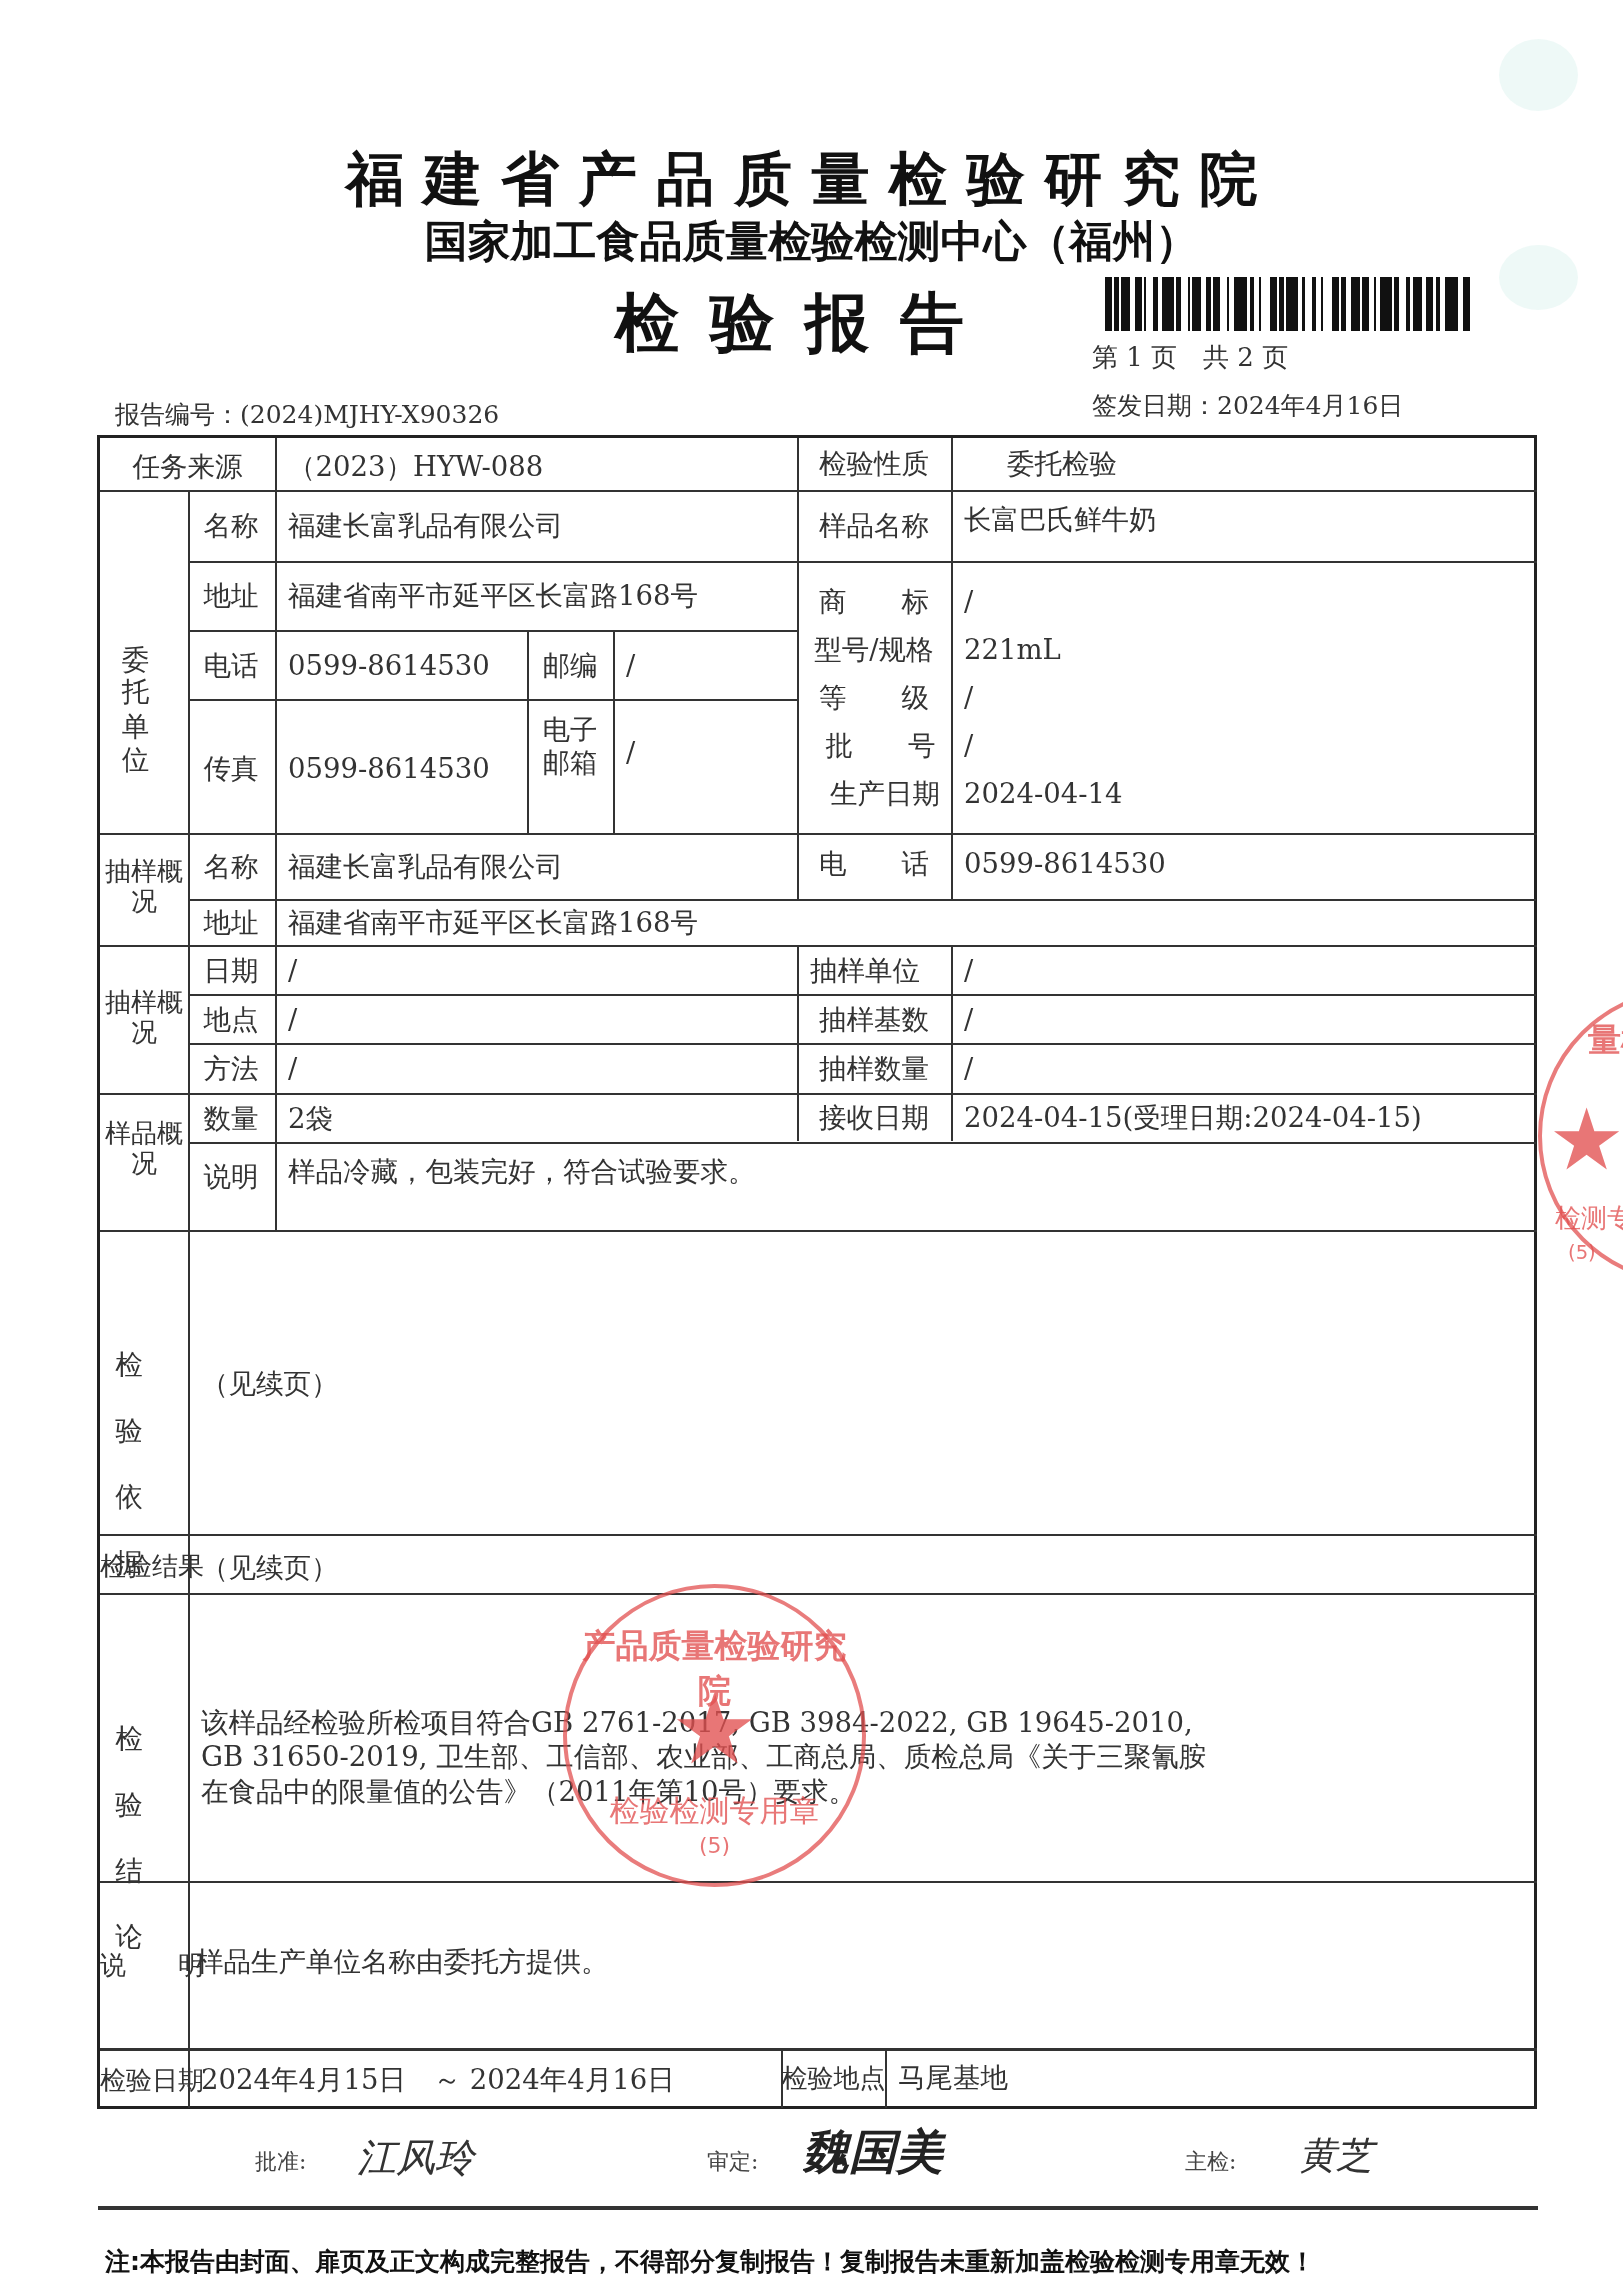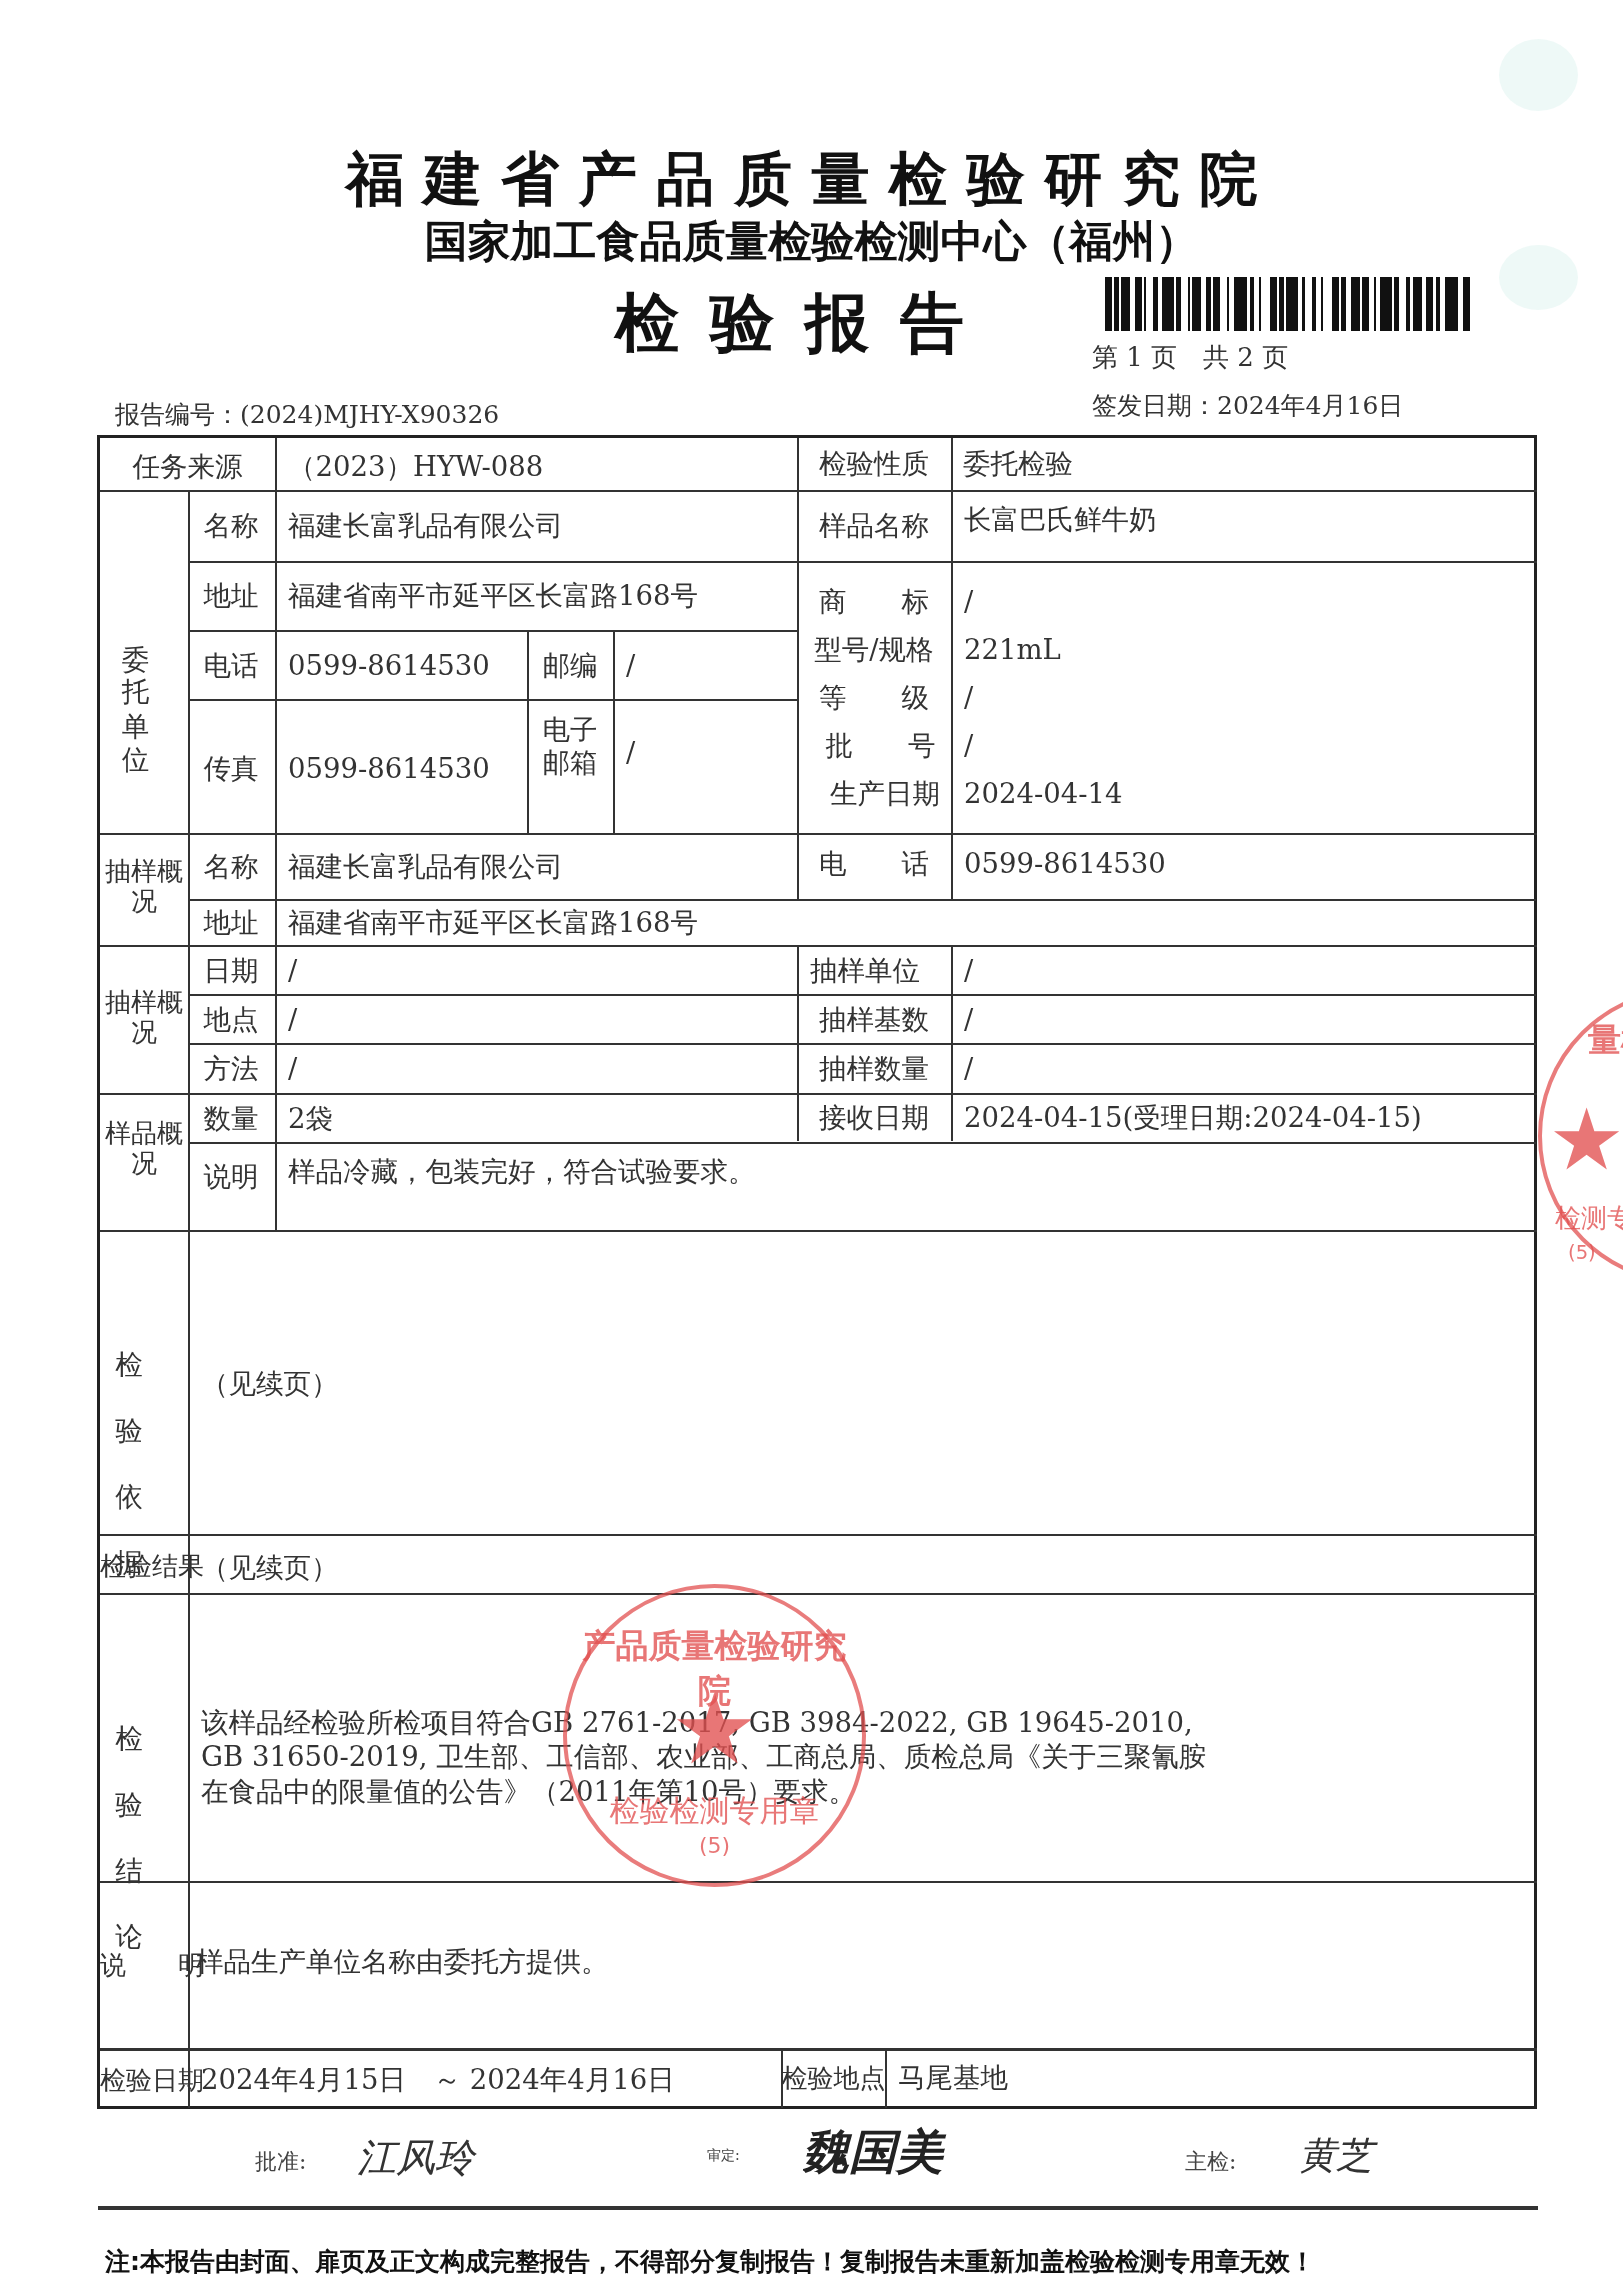--- a/index.html
+++ b/index.html
@@ -150,21 +150,21 @@
   <div class="vl" style="left:697px;top:507px;height:196px;"></div>
   <div class="vl" style="left:851px;top:507px;height:196px;"></div>
   <div class="vl" style="left:88px;top:792px;height:818px;"></div>
   <div class="vl" style="left:88px;top:1610px;height:60px;"></div>
   <div class="vl" style="left:681px;top:1610px;height:60px;"></div>
   <div class="vl" style="left:785px;top:1610px;height:60px;"></div>
 
   <div class="cell lbl" style="left:0;width:175px;top:11.8px;">任务来源</div>
   <div class="cell val" style="left:175px;top:11.8px;">（2023）HYW-088</div>
   <div class="cell lbl" style="left:697px;width:154px;top:9.2px;">检验性质</div>
-  <div class="cell val" style="left:850px;top:9.2px;">委托检验</div>
+  <div class="cell val" style="left:894px;top:9.2px;">委托检验</div>
 
   <div class="cell lbl vertical" style="left:19.6px;top:111px;height:281px;letter-spacing:34px;">委托单位</div>
   <div class="cell lbl" style="left:88px;width:86px;top:11.8px;margin-top:59px;">名称</div>
   <div class="cell val" style="left:175px;top:71px;">福建长富乳品有限公司</div>
   <div class="cell lbl" style="left:88px;width:86px;top:141px;">地址</div>
   <div class="cell val" style="left:175px;top:141px;">福建省南平市延平区长富路168号</div>
   <div class="cell lbl" style="left:88px;width:86px;top:211px;">电话</div>
   <div class="cell val" style="left:175px;top:211px;">0599-8614530</div>
   <div class="cell lbl" style="left:427px;width:86px;top:211px;">邮编</div>
   <div class="cell val" style="left:513px;top:211px;">/</div>
@@ -252,20 +252,20 @@
   <div class="stamp" style="left:0;top:0;width:288px;height:288px;">
     <div class="abs" style="left:13px;top:26px;font-size:33px;font-weight:bold;margin-left:33px;">量检</div>
     <div class="abs" style="left:6.5px;top:105px;font-size:85px;line-height:1;">★</div>
     <div class="abs" style="left:13px;top:209px;font-size:26px;">检测专</div>
     <div class="abs" style="left:26px;top:249px;font-size:19.6px;">(5)</div>
   </div>
 </div>
 
 <div class="abs" style="left:255px;top:2147px;font-size:22px;color:#444;">批准:</div>
 <div class="abs sig" style="left:357px;top:2131px;font-size:39px;">江风玲</div>
-<div class="abs" style="left:707px;top:2147px;font-size:14px;color:#444;">审定:</div>
+<div class="abs" style="left:707px;top:2147px;font-size:22px;color:#444;">审定:</div>
 <div class="abs sig" style="left:802px;top:2121px;font-size:47px;font-weight:bold;color:#222;">魏国美</div>
 <div class="abs" style="left:1185px;top:2147px;font-size:22px;color:#444;">主检:</div>
 <div class="abs sig" style="left:1299px;top:2131px;font-size:37px;">黄芝</div>
 
 <div class="abs" style="left:98px;top:2206px;width:1440px;height:0;border-top:4.6px solid #333;"></div>
 <div class="abs note">注:本报告由封面、扉页及正文构成完整报告，不得部分复制报告！复制报告未重新加盖检验检测专用章无效！</div>
 
 
 </body></html>

